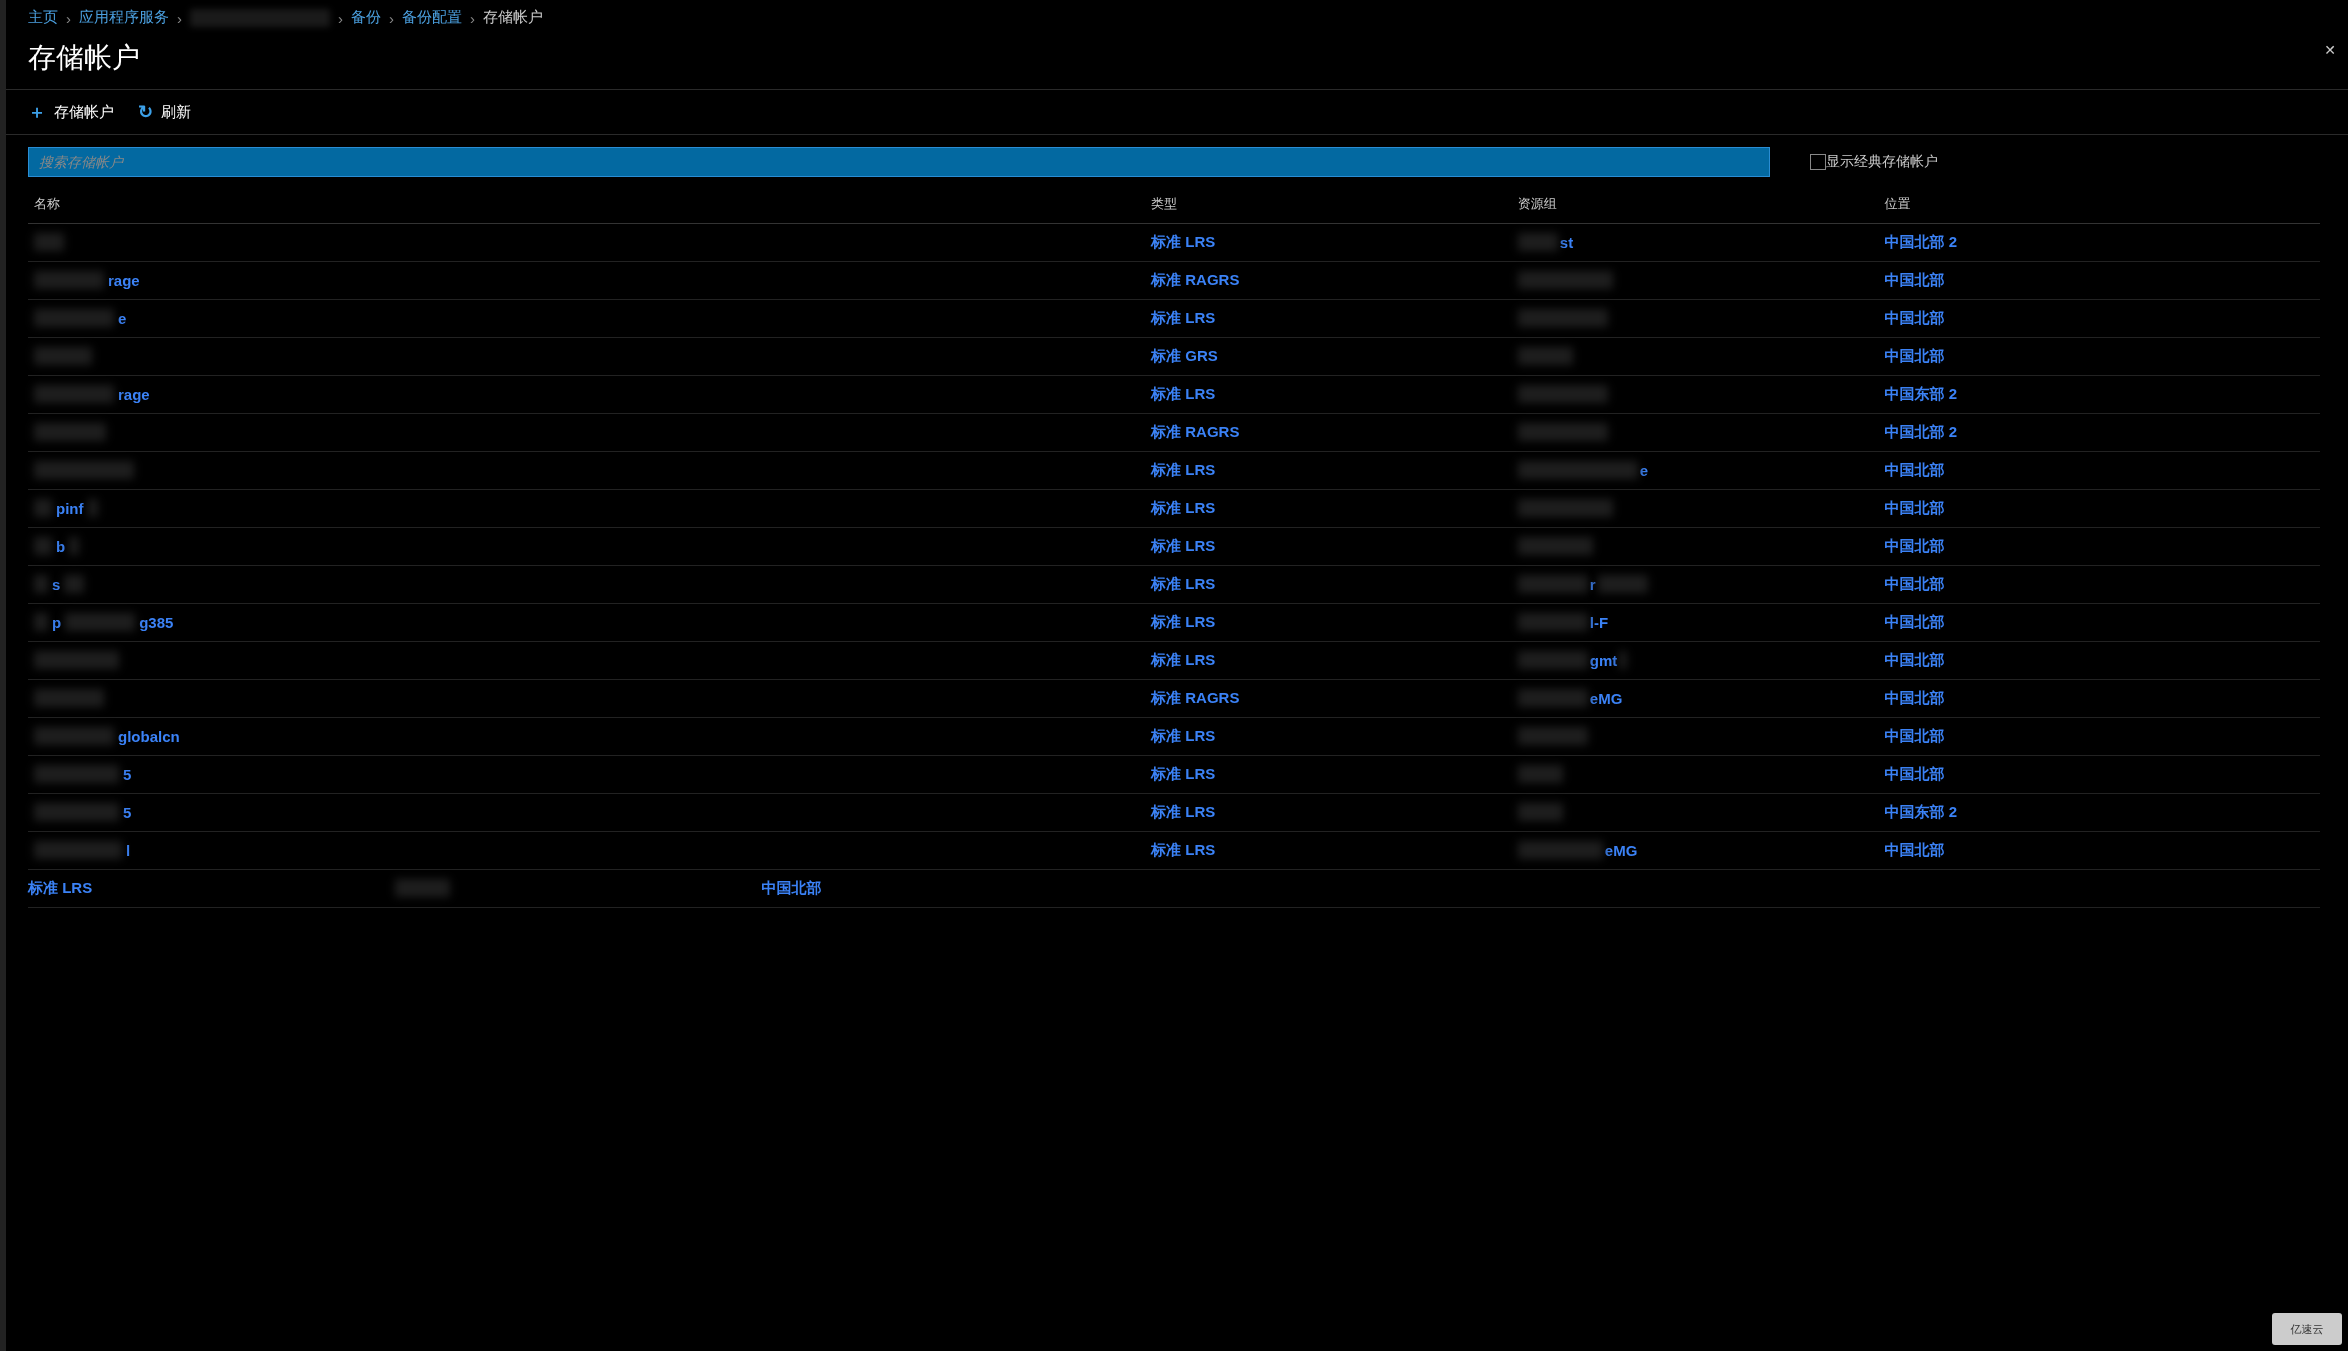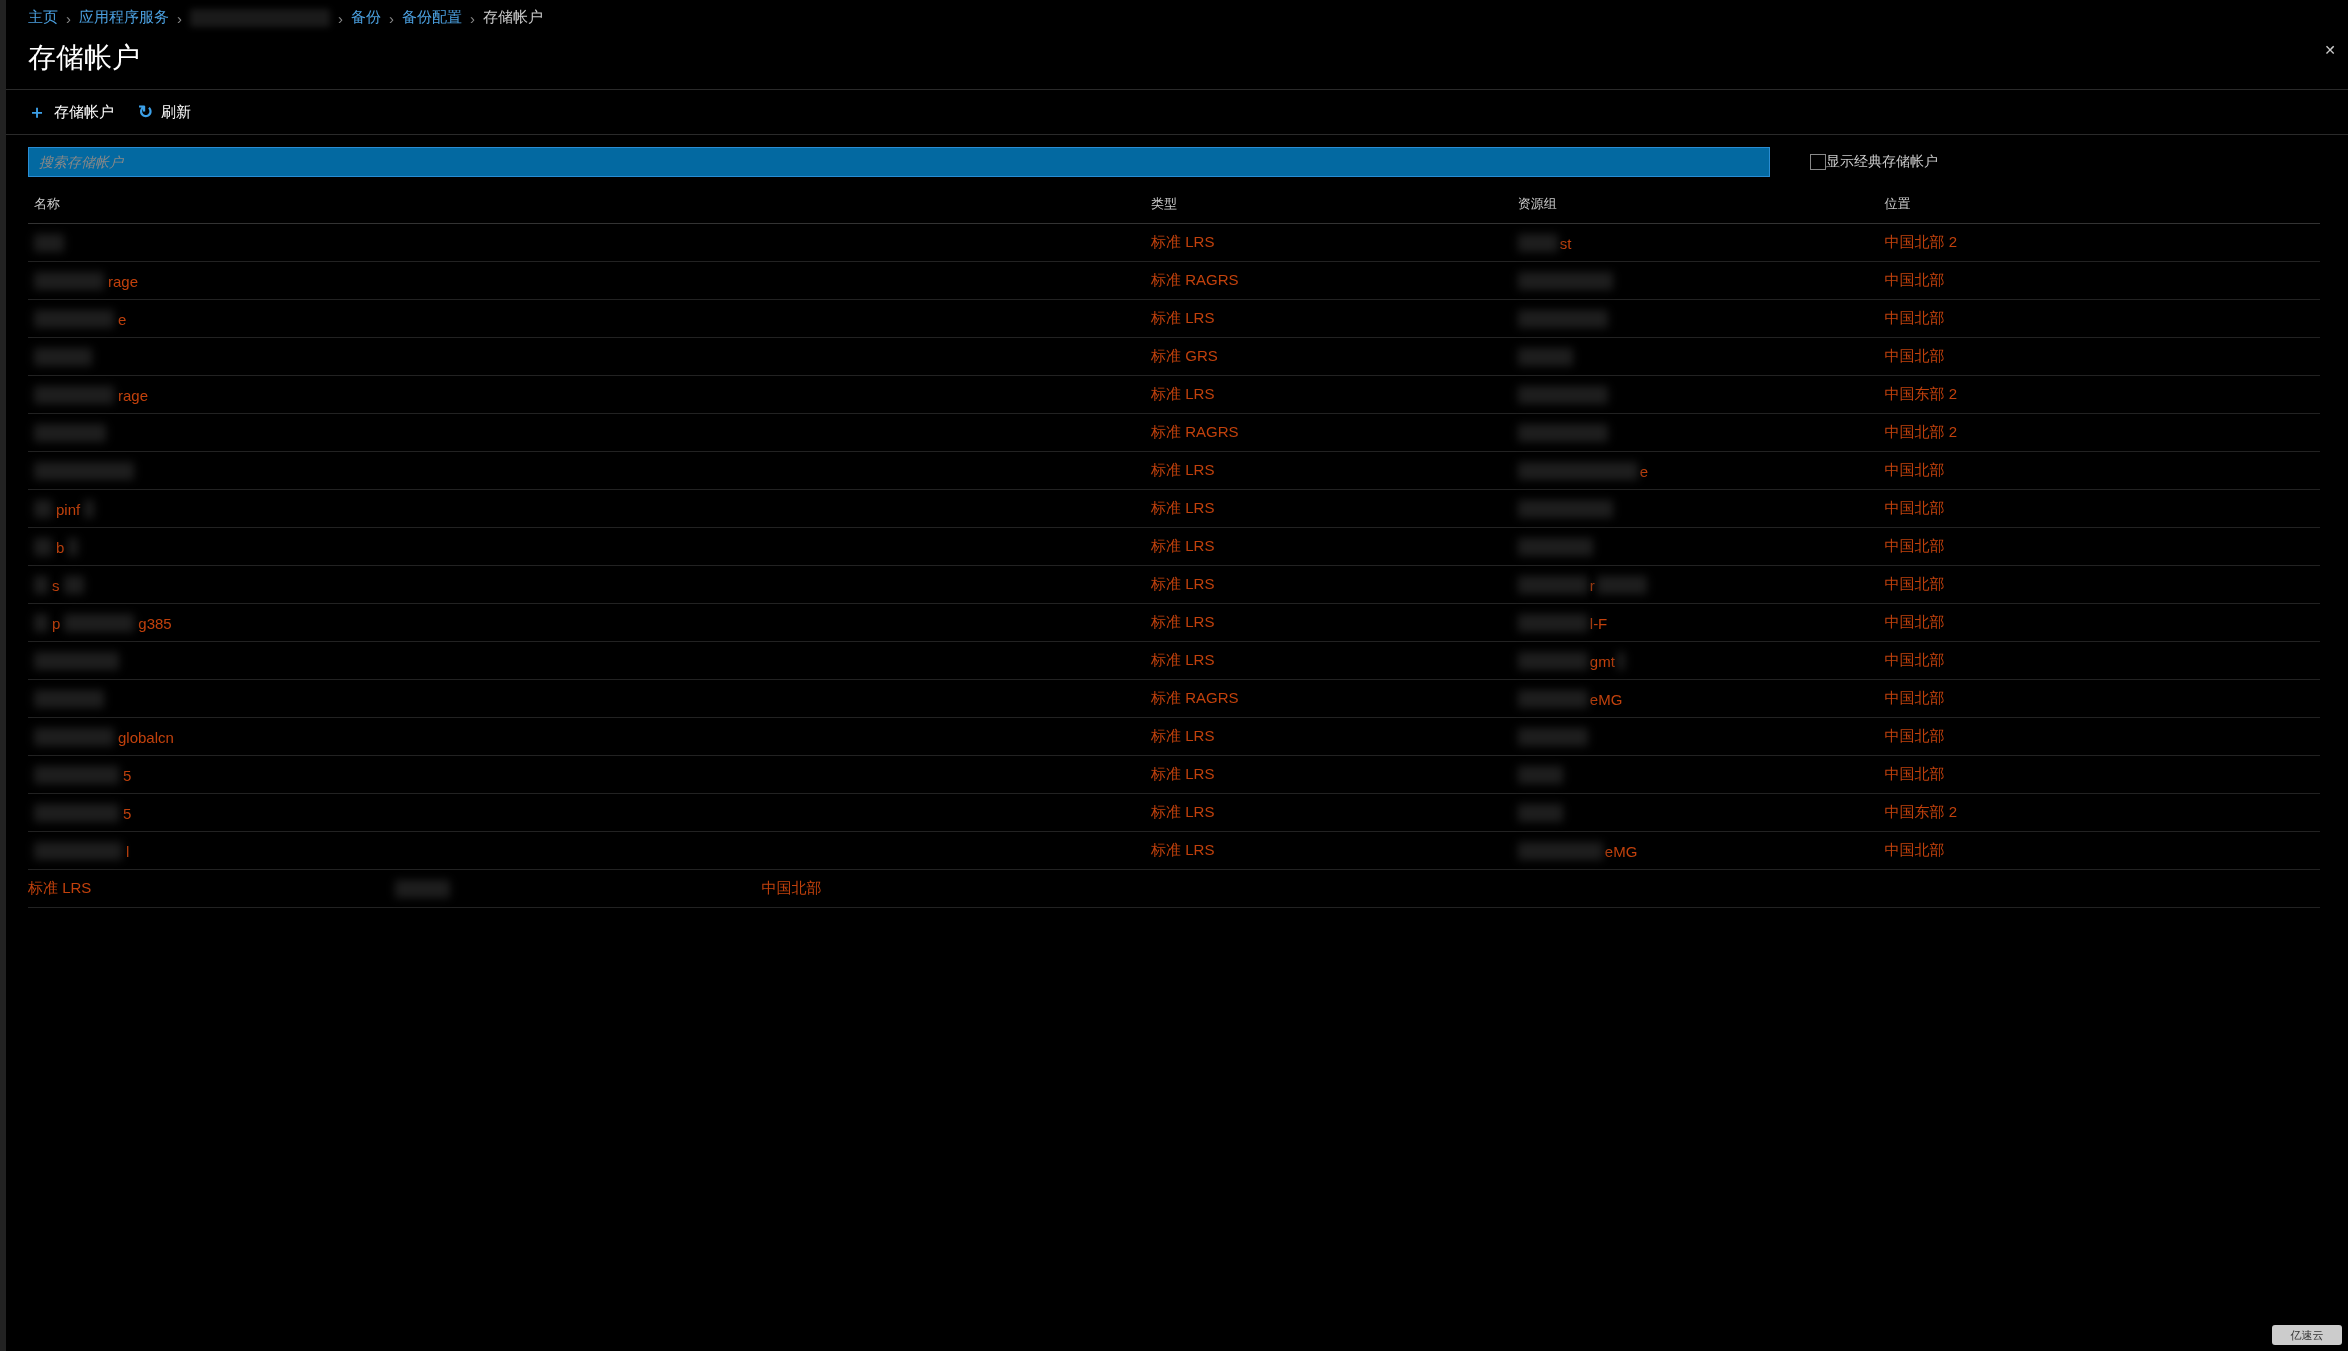--- a/index.html
+++ b/index.html
@@ -123,25 +123,26 @@
       font-size: 13px;
       color: #ccc;
       border-bottom: 1px solid #333;
     }
     .col-name { flex: 0 0 49%; padding-left: 6px; }
     .col-type { flex: 0 0 16%; }
     .col-group { flex: 0 0 16%; }
     .col-location { flex: 0 0 18%; }
     .table-row {
       display: flex;
-      align-items: flex-end;
+      align-items: flex-start;
       padding: 9px 0;
       border-bottom: 1px solid #222;
       font-size: 15px;
-      color: #c2410c;
+      color: #3b82f6;
+      font-weight: bold;
     }
     .blur-cell {
       display: inline-block;
       background: #1e1e1e;
       filter: blur(4px);
       height: 18px;
       border-radius: 2px;
     }
     .name-cell {
       display: flex;
@@ -152,21 +153,21 @@
     .group-cell {
       display: flex;
       align-items: center;
       gap: 2px;
     }
     .watermark {
       position: fixed;
       bottom: 6px;
       right: 6px;
       width: 70px;
-      height: 20px;
+      height: 32px;
       background: rgba(240,240,240,0.85);
       border-radius: 3px;
       display: flex;
       align-items: center;
       justify-content: center;
       font-size: 11px;
       color: #333;
     }
     .left-edge {
       position: fixed;

